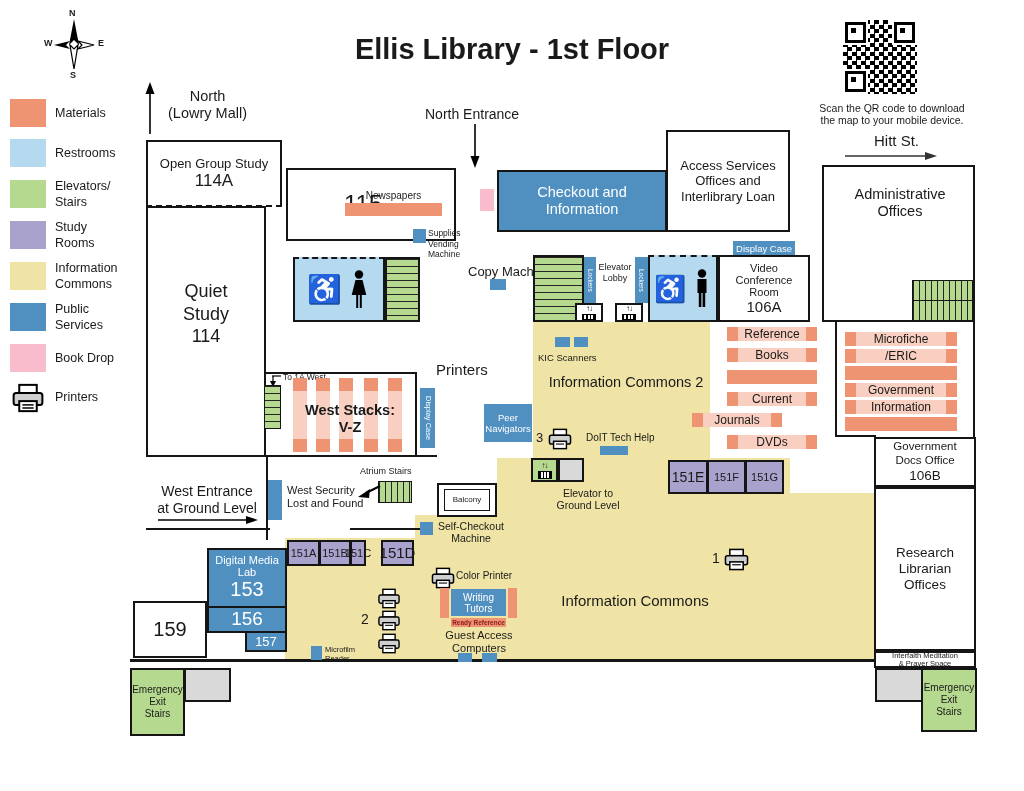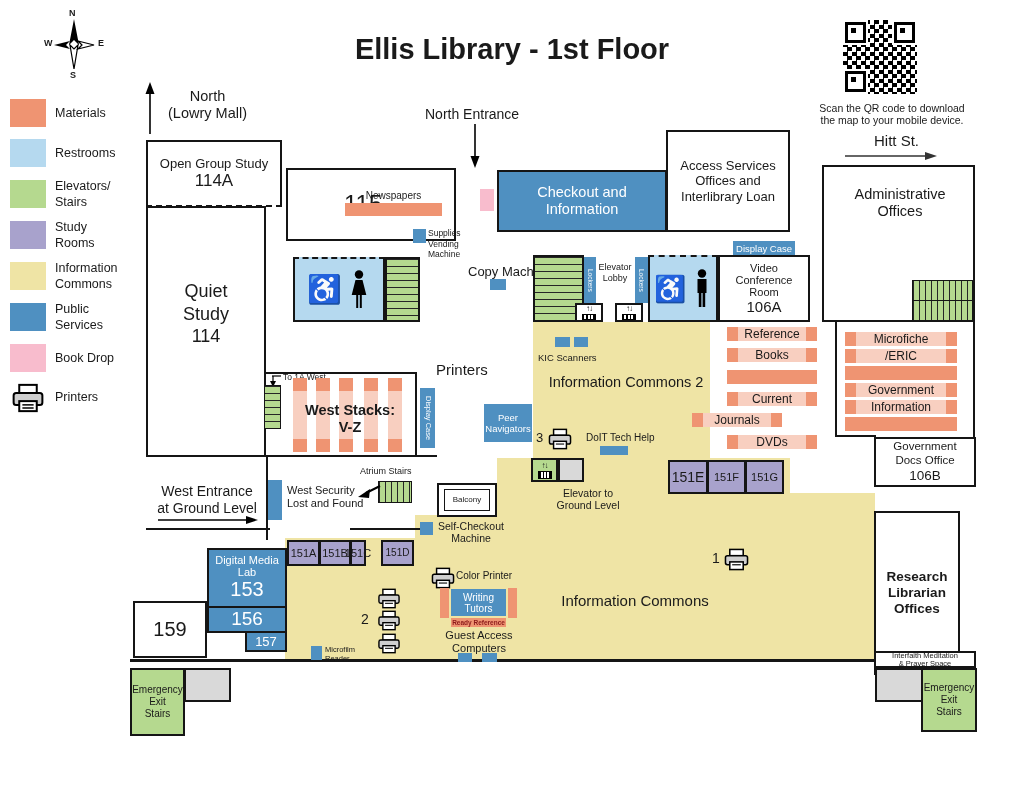--- a/index.html
+++ b/index.html
@@ -331,21 +331,21 @@
   <div class="room fillP" style="left:287px;top:540px;width:33px;height:26px;">
       <span class="t" style="position:static;font-size:11px;">151A</span>
     </div>
   <div class="room fillP" style="left:319px;top:540px;width:32px;height:26px;">
       <span class="t" style="position:static;font-size:11px;">151B</span>
     </div>
   <div class="room fillP" style="left:350px;top:540px;width:16px;height:26px;">
       <span class="t" style="position:static;font-size:11px;">151C</span>
     </div>
   <div class="room fillP" style="left:381px;top:540px;width:33px;height:26px;">
-      <span class="t" style="position:static;font-size:10px;">151D</span>
+      <span class="t" style="position:static;font-size:15px;">151D</span>
     </div>
 
   <div class="room fillP" style="left:668px;top:460px;width:40px;height:34px;">
       <span class="t" style="position:static;font-size:14px;">151E</span>
     </div>
   <div class="room fillP" style="left:707px;top:460px;width:39px;height:34px;">
       <span class="t" style="position:static;font-size:11px;">151F</span>
     </div>
   <div class="room fillP" style="left:745px;top:460px;width:39px;height:34px;">
       <span class="t" style="position:static;font-size:11px;">151G</span>
@@ -419,21 +419,21 @@
 
   <div class="abs fillB" style="left:311px;top:646px;width:11px;height:14px;"></div>
   <div class="t" style="left:325px;top:646px;font-size:7.5px;">Microfilm
 Reader</div>
 
   <div class="room" style="left:874px;top:437px;width:102px;height:50px;flex-direction:column;">
     <span class="t tc" style="position:static;font-size:11.5px;">Government
 Docs Office</span>
     <span class="t" style="position:static;font-size:13.5px;">106B</span>
   </div>
-  <div class="room" style="left:874px;top:511px;width:86px;height:164px;font-weight:bold;">
+  <div class="room" style="left:874px;top:487px;width:102px;height:164px;">
     <span class="t tc" style="position:static;font-size:13.5px;">Research
 Librarian
 Offices</span>
   </div>
   <div class="room" style="left:874px;top:651px;width:102px;height:17px;">
     <span class="t tc" style="position:static;font-size:7.5px;line-height:1.05;">Interfaith Meditation
 &amp; Prayer Space</span>
   </div>
 
   <div class="room" style="left:130px;top:668px;width:55px;height:68px;background:#B5D98F;">

